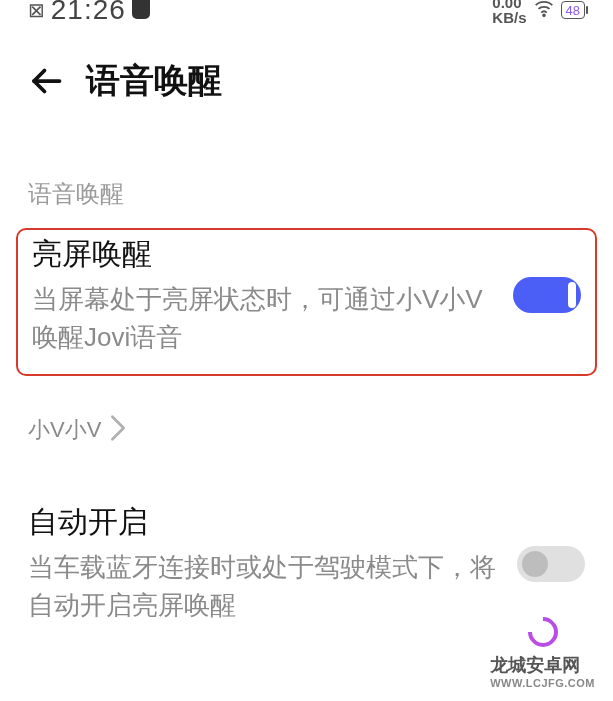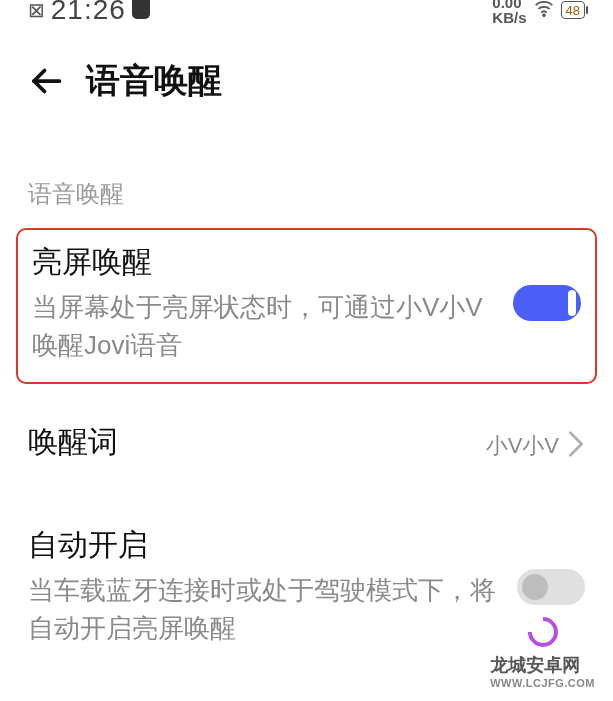--- a/index.html
+++ b/index.html
@@ -26,21 +26,21 @@
     .time { font-size: 28px; letter-spacing: 1px; color: #444; font-weight: 400;}
     .card-icon {
       width: 18px; height: 23px; border-radius: 5px;
       background: #333; display: inline-block; position: relative; top: -3px;
     }
     .kb-rate { font-size: 15px; line-height: 1; color: #555; text-align: left; font-weight: bold;}
     .wifi-icon svg { width: 22px; height: 22px; }
     .battery {
       display: inline-flex; align-items: center;
       border: 1.5px solid #555; border-radius: 4px;
-      padding: 1px 4px; font-size: 13px; color: #a16207;
+      padding: 1px 4px; font-size: 13px; color: #8b5cf6;
       position: relative; height: 18px;
     }
     .battery::after {
       content: ""; position: absolute; right: -4px; top: 4px;
       width: 2px; height: 8px; background: #555; border-radius: 1px;
     }
     .header {
       display: flex; align-items: center;
       padding: 38px 28px 16px 28px;
     }
@@ -56,21 +56,21 @@
       justify-content: space-between;
     }
     .setting-text { flex: 1; padding-right: 18px; }
     .setting-title { font-size: 30px; color: #111; font-weight: 500; margin-bottom: 6px;}
     .setting-desc { font-size: 26px; color: #8a8a8a; line-height: 1.45; }
     .highlight-box {
       border: 2.5px solid #d83a2a;
       border-radius: 10px;
       margin: 0 16px;
     }
-    .highlight-box .setting-row { padding: 12px 14px 18px 14px; }
+    .highlight-box .setting-row { padding: 4px 14px 18px 14px; }
     .toggle {
       width: 68px; height: 36px; border-radius: 18px;
       position: relative; flex-shrink: 0;
     }
     .toggle-on { background: #4b5ef5; }
     .toggle-on::after {
       content: ""; position: absolute; right: 5px; top: 5px;
       width: 8px; height: 26px; background: #fff; border-radius: 5px;
     }
     .toggle-off { background: #e0e0e0; }
@@ -140,23 +140,20 @@
       <div class="setting-title">亮屏唤醒</div>
       <div class="setting-desc">当屏幕处于亮屏状态时，可通过小V小V唤醒Jovi语音</div>
     </div>
     <div class="toggle toggle-on"></div>
   </div>
 </div>
 
 <div class="spacer"></div>
 
 <div class="setting-row">
-  <div class="setting-text">
-    <div class="setting-title">唤醒词</div>
-  </div>
   <div class="row-right">
     <span class="row-value">小V小V</span>
     <span class="chevron">
       <svg viewBox="0 0 12 20" fill="none" stroke="#b0b0b0" stroke-width="2" stroke-linecap="round" stroke-linejoin="round">
         <polyline points="2 2 10 10 2 18"></polyline>
       </svg>
     </span>
   </div>
 </div>
 

